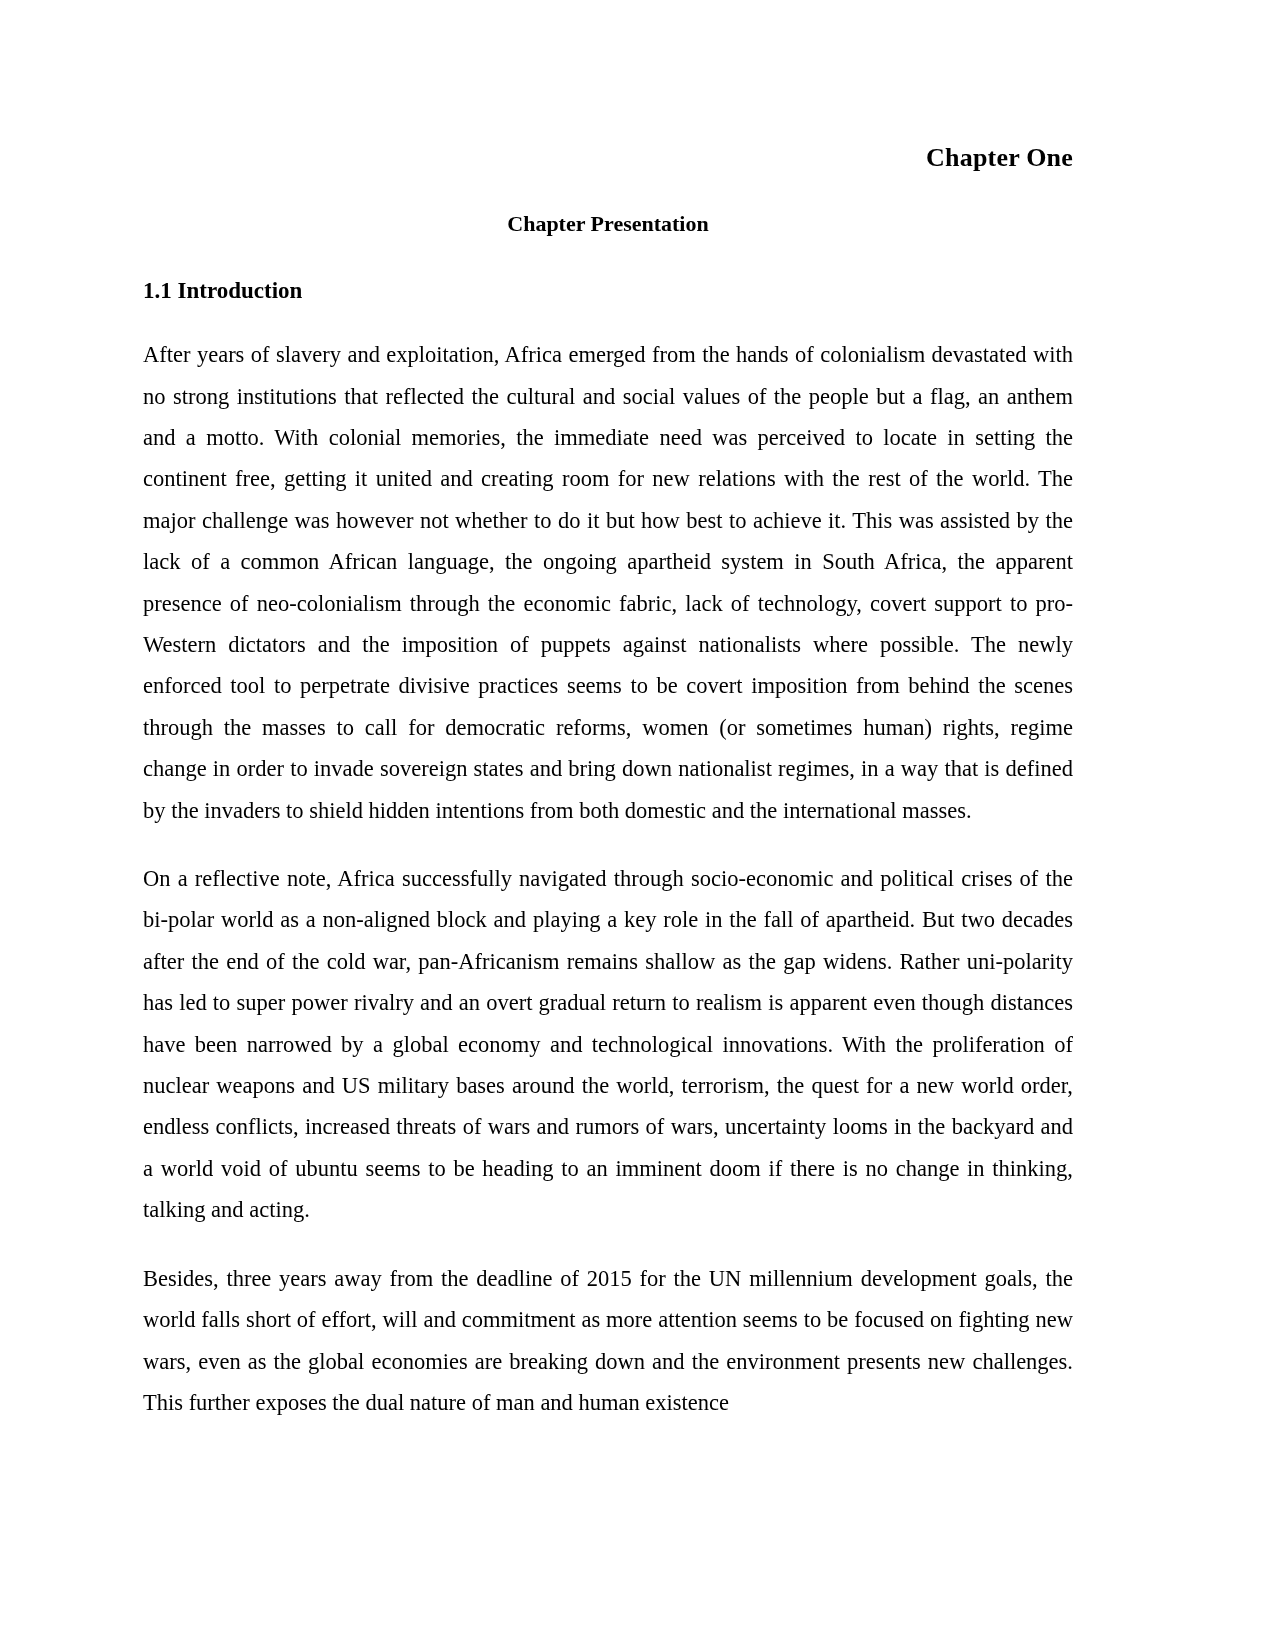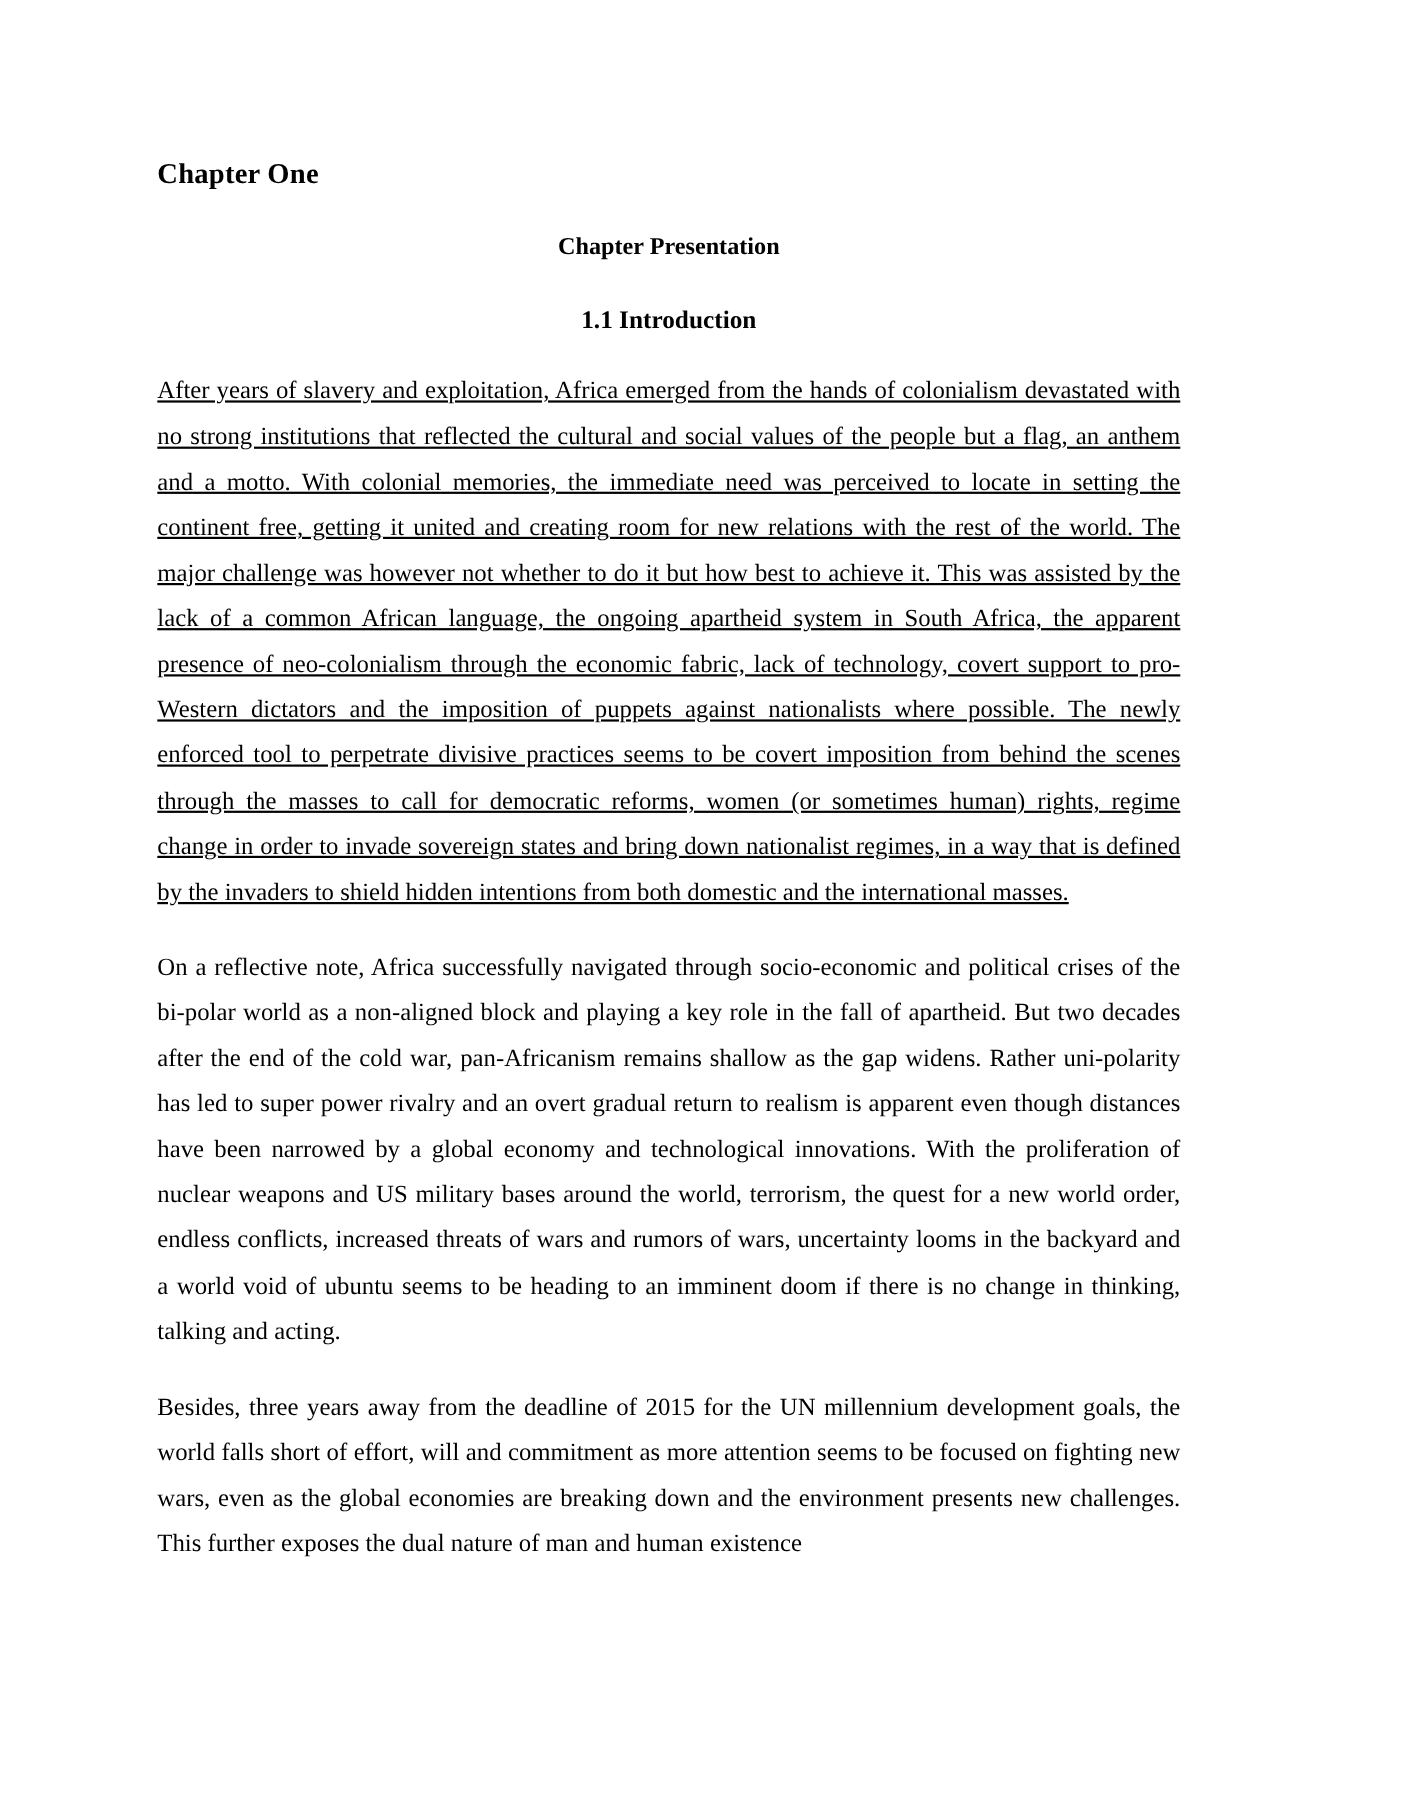--- a/index.html
+++ b/index.html
@@ -22,21 +22,21 @@
   }
 
   .content {
     position: absolute;
     left: 143px;
     top: 0;
     width: 930px;
   }
 
   .chapter-title {
-    text-align: left;
+    text-align: right;
     font-size: 26px;
     font-weight: bold;
     letter-spacing: 0.2px;
     margin: 0;
     padding-top: 142px;
     line-height: 1.2;
   }
 
   .chapter-subtitle {
     text-align: center;
@@ -46,36 +46,35 @@
     padding-top: 38px;
     line-height: 1.2;
   }
 
   .section-heading {
     font-size: 23px;
     font-weight: bold;
     margin: 0;
     padding-top: 39px;
     line-height: 1.2;
-    text-align: center;
+    text-align: left;
   }
 
   .body-paragraph {
     font-size: 22.5px;
     line-height: 41.4px;
     text-align: justify;
     text-justify: inter-word;
     margin: 0;
     padding-top: 27px;
     hyphens: none;
   }
 
   .body-paragraph:first-of-type {
     padding-top: 30px;
-    text-decoration: underline;
   }
 
   .italic-term {
   }
 </style>
 </head>
 <body>
 
 <div class="page">
   <div class="content">

